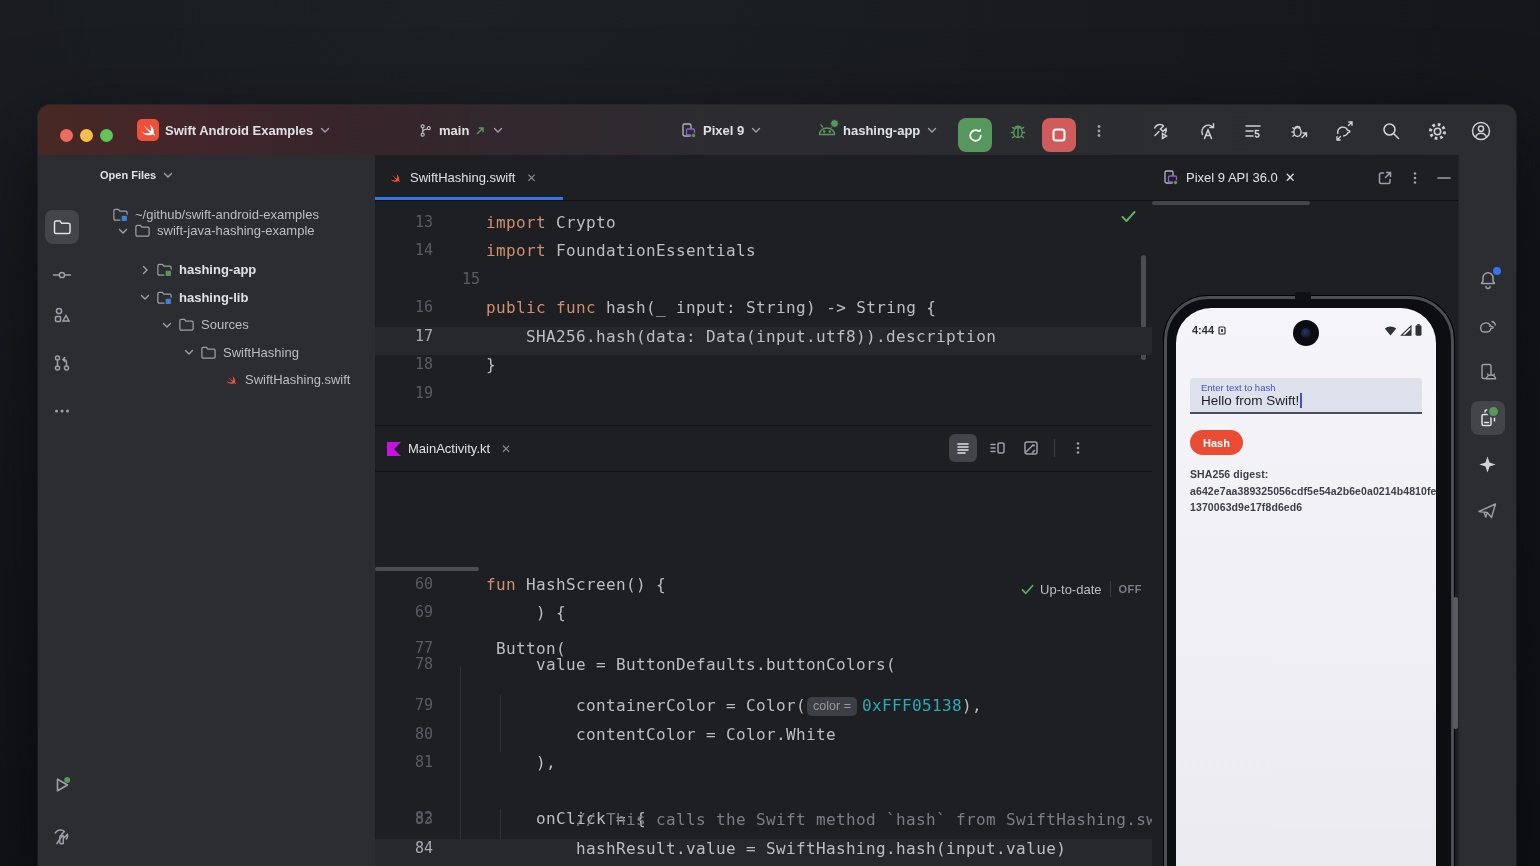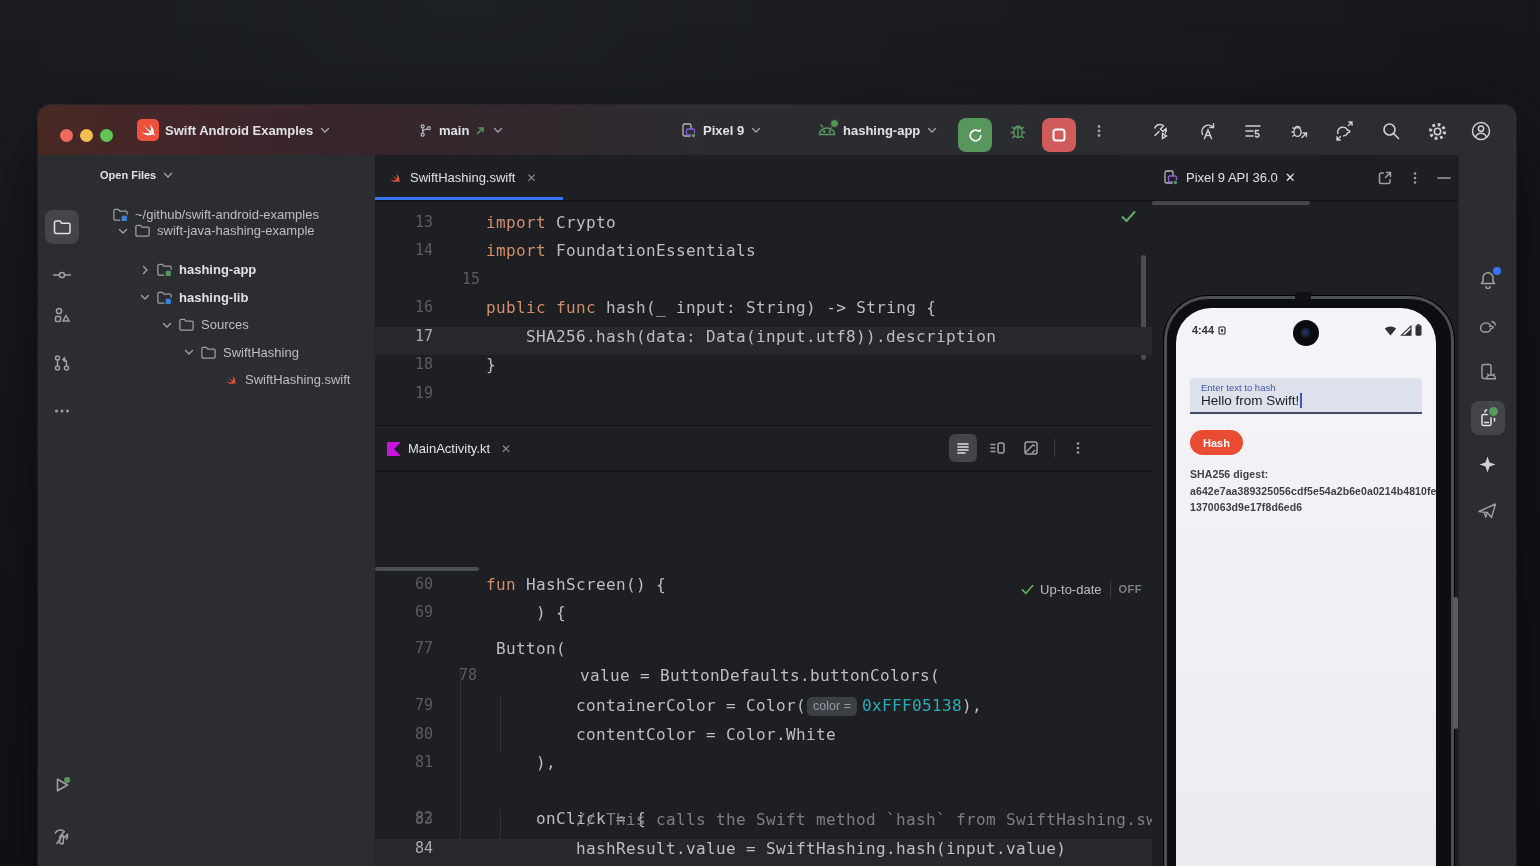--- a/index.html
+++ b/index.html
@@ -486,21 +486,21 @@
         </span>
         <span class="div"></span>
         <span class="off">OFF</span>
       </div>
       <div class="iguide" style="left:85px;top:96px;height:256px"></div>
       <div class="iguide" style="left:125px;top:124px;height:57px"></div>
       <div class="iguide" style="left:125px;top:238px;height:57px"></div>
     <div class="code-line" style="top: 4px;"><span class="gut" style="left: 36px; width: 22px;">60</span><span class="codetxt" style="left: 111px;"><span class="seg-kw">fun</span><span class="seg-txt"> HashScreen() {</span></span></div>
           <div class="code-line" style="top: 32.45px;"><span class="gut" style="left: 36px; width: 22px;">69</span><span class="codetxt" style="left: 161px;"><span class="seg-txt">) {</span></span></div>
           <div class="code-line" style="top: 68.4px;"><span class="gut" style="left: 36px; width: 22px;">77</span><span class="codetxt" style="left: 121px;"><span class="seg-txt">Button(</span></span></div>
-          <div class="code-line" style="top: 95px; margin-left: 44px;"><span class="gut" style="left: 36px; width: 22px;">78</span><span class="codetxt" style="left: 161px;"><span class="seg-txt">value = ButtonDefaults.buttonColors(</span></span></div>
+          <div class="code-line" style="top: 84px;"><span class="gut" style="left: 36px; width: 22px;">78</span><span class="codetxt" style="left: 161px;"><span class="seg-txt">value = ButtonDefaults.buttonColors(</span></span></div>
           <div class="code-line" style="top: 125.3px;"><span class="gut" style="left: 36px; width: 22px;">79</span><span class="codetxt" style="left: 201px;"><span class="seg-txt">containerColor = Color(</span><span class="seg-hint">color =</span><span class="seg-num">0xFFF05138</span><span class="seg-txt">),</span></span></div>
           <div class="code-line" style="top: 153.75px;"><span class="gut" style="left: 36px; width: 22px;">80</span><span class="codetxt" style="left: 201px;"><span class="seg-txt">contentColor = Color.White</span></span></div>
           <div class="code-line" style="top: 182.2px;"><span class="gut" style="left: 36px; width: 22px;">81</span><span class="codetxt" style="left: 161px;"><span class="seg-txt">),</span></span></div>
           <div class="code-line" style="top: 210.65px; margin-top: 27px;"><span class="gut" style="left: 36px; width: 22px;">82</span><span class="codetxt" style="left: 161px;"><span class="seg-txt">onClick = {</span></span></div>
           <div class="code-line" style="top: 239.1px;"><span class="gut" style="left: 36px; width: 22px;">83</span><span class="codetxt" style="left: 201px;"><span class="seg-cmt">// This calls the Swift method `hash` from SwiftHashing.swift</span></span></div>
           <div class="code-line hl" style="top: 267.55px;"><span class="gut" style="left: 36px; width: 22px;">84</span><span class="codetxt" style="left: 201px;"><span class="seg-txt">hashResult.value = SwiftHashing.hash(input.value)</span></span></div>
         </div>
   </div>
 
   <div id="devpanel">

